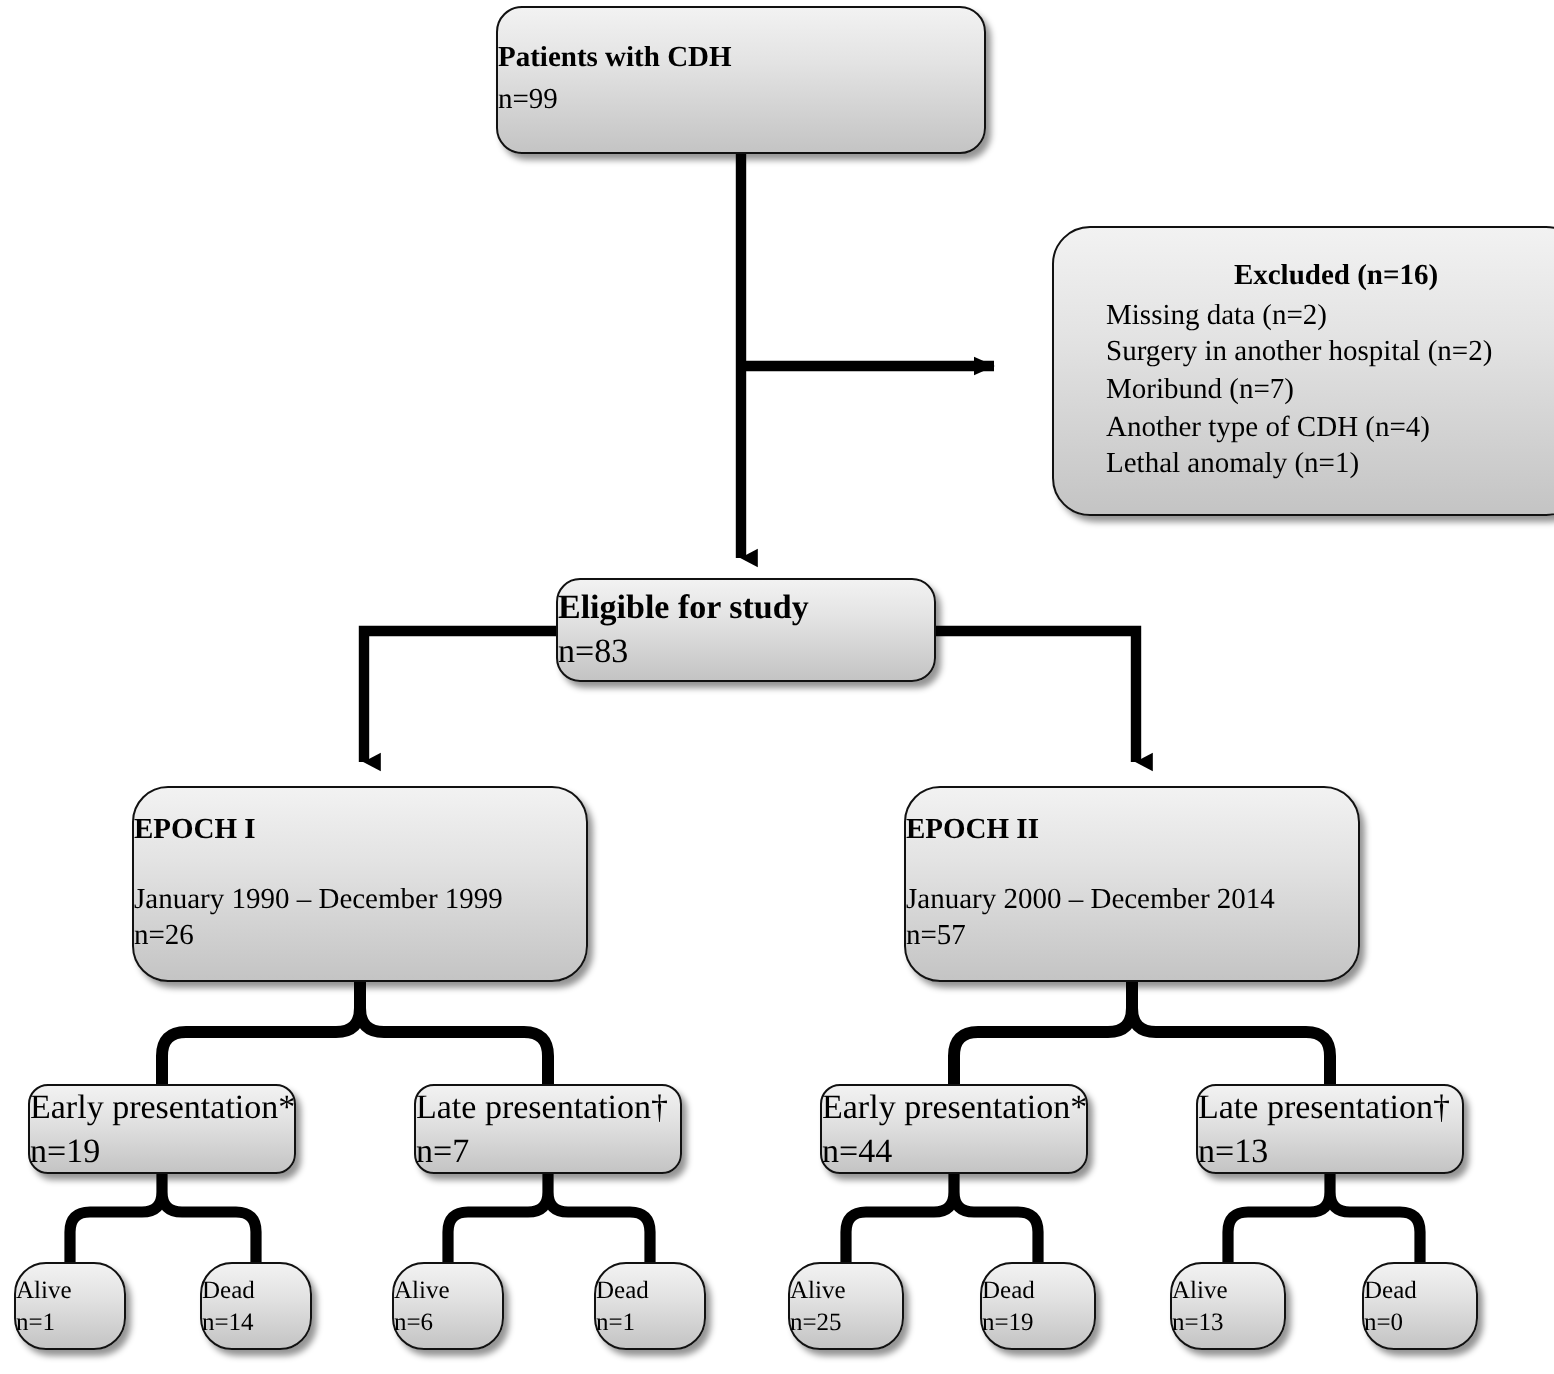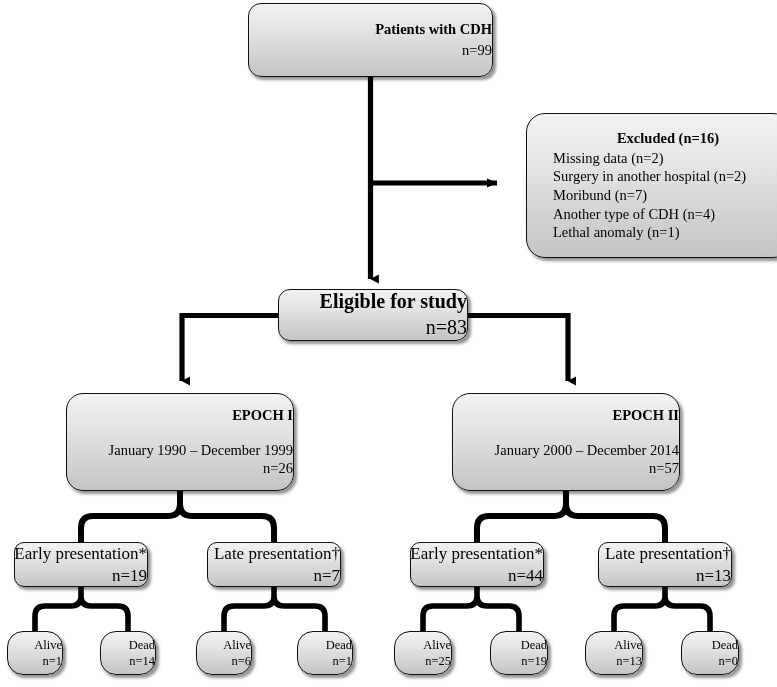--- a/index.html
+++ b/index.html
@@ -27,21 +27,21 @@
     pointer-events: none;
   }
   .node {
     position: absolute;
     box-sizing: border-box;
     border: 1.6px solid #111111;
     background: linear-gradient(to bottom, #f2f2f2 0%, #e3e3e3 38%, #cfcfcf 78%, #c4c4c4 100%);
     box-shadow: 2.5px 3px 3px rgba(0,0,0,0.42);
     display: flex;
     flex-direction: column;
-    align-items: flex-end;
+    align-items: flex-start;
     justify-content: center;
     text-align: center;
     z-index: 3;
     line-height: 1.28;
   }
   .node .ttl {
     font-weight: bold;
   }
   .node .ln {
     white-space: nowrap;
@@ -68,31 +68,30 @@
     align-self: center;
     margin-left: -8px;
     margin-bottom: 1px;
   }
   #node-excluded .ln { text-align: left; }
 
   
   #node-eligible {
     left: 278px; top: 289px; width: 190px; height: 52px;
     border-radius: 12px;
-    font-size: 20px;
-    padding-left: 16px;
+    font-size: 17px;
   }
 
   
   .epoch {
     width: 228px; height: 98px;
     border-radius: 18px;
     font-size: 14.5px;
   }
-  #node-epoch1 { left: 66px; top: 393px; border-radius: 17px; }
+  #node-epoch1 { left: 66px; top: 393px; }
   #node-epoch2 { left: 452px; top: 393px; }
   .epoch .ttl { margin-bottom: 16px; }
 
   
   .pres {
     height: 45px;
     border-radius: 10px;
     font-size: 17px;
   }
   #node-pres-e1-early { left: 14px;  top: 542px; width: 134px; }

